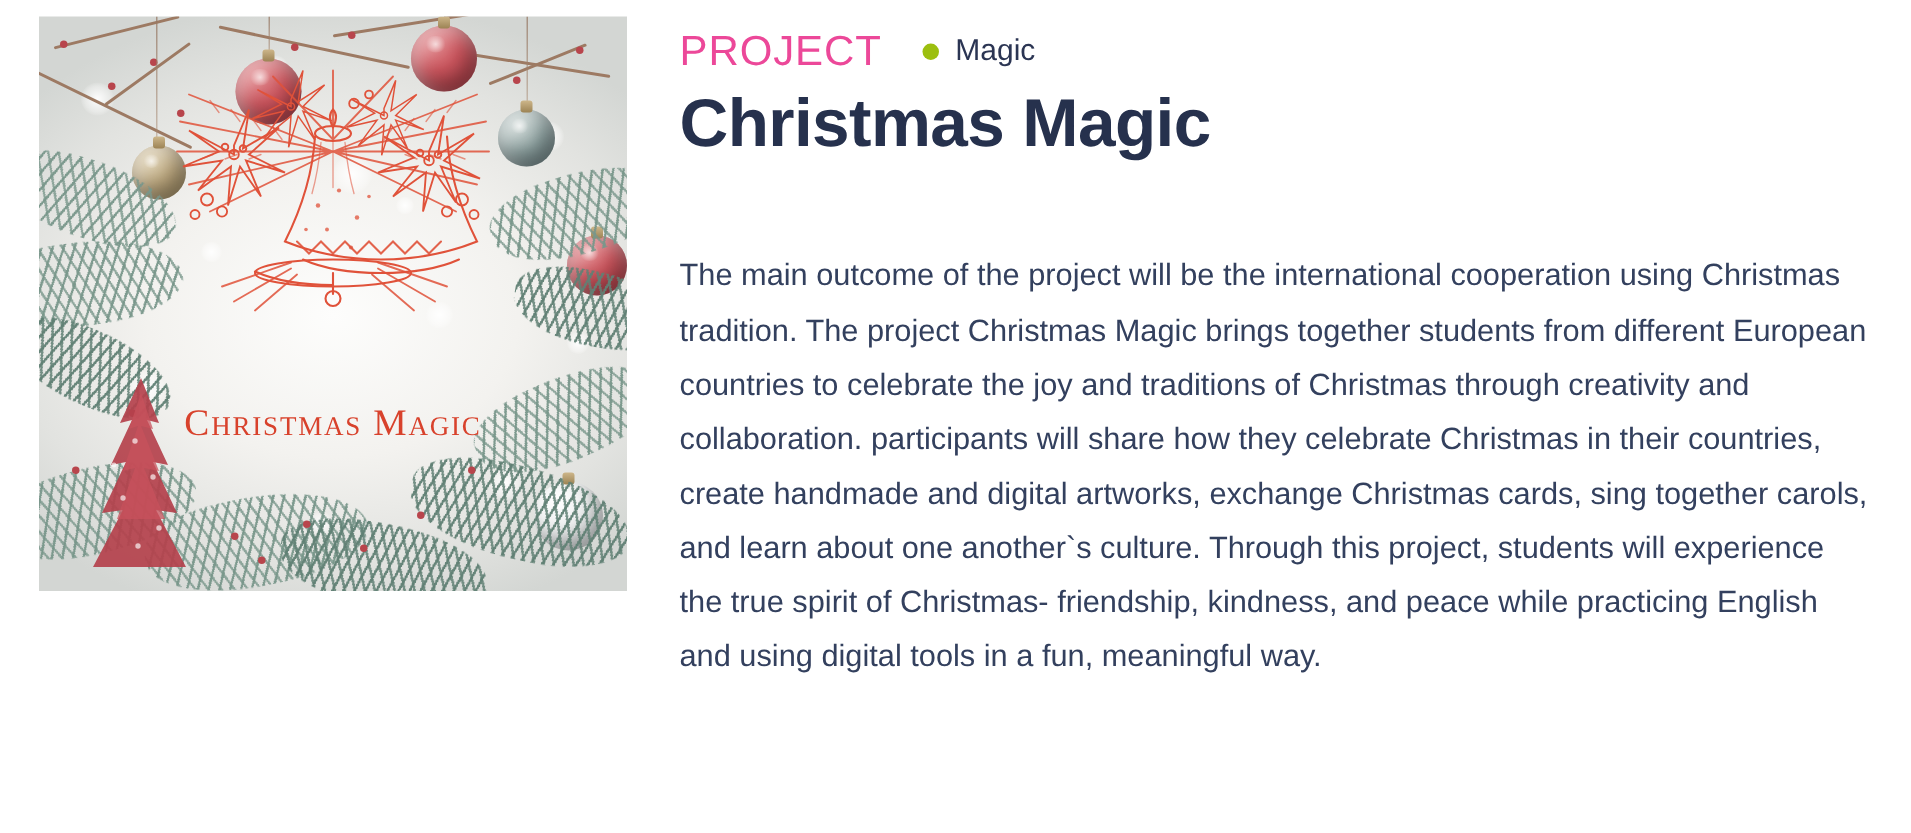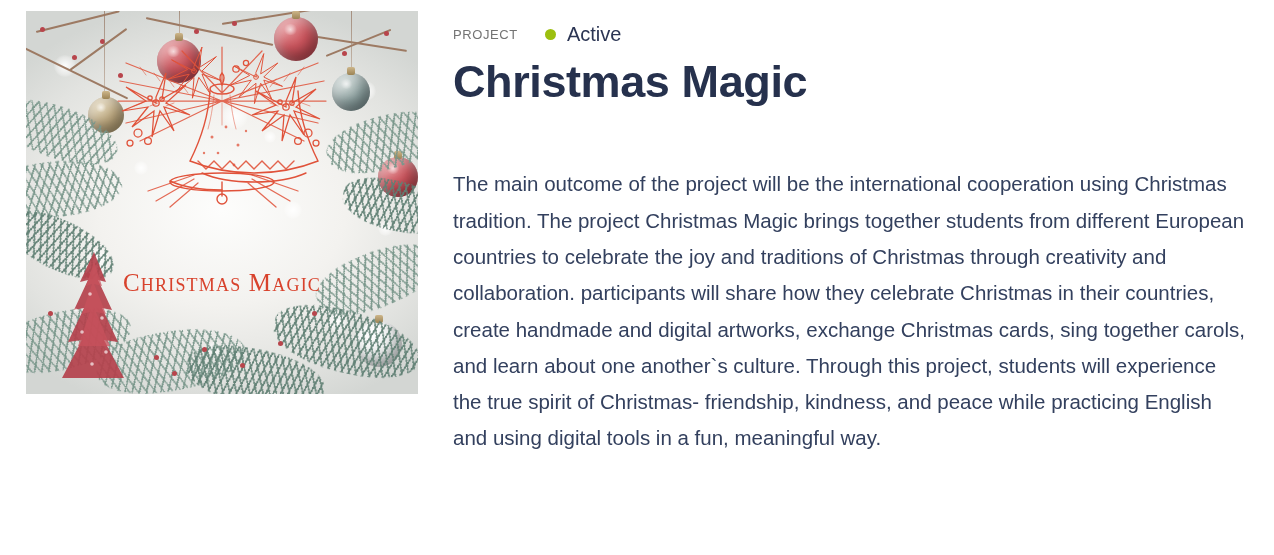--- a/index.html
+++ b/index.html
@@ -161,23 +161,23 @@
     width: 800px;
   }
 
   .meta-row {
     display: flex;
     align-items: center;
     margin-top: 20px;
     height: 28px;
   }
   .meta-label {
-    font-size: 13px;
+    font-size: 28px;
     letter-spacing: 0.6px;
-    color: #737373;
+    color: #ec4899;
     font-weight: 400;
   }
   .status {
     display: flex;
     align-items: center;
     margin-left: 27px;
   }
   .status-dot {
     width: 11px;
     height: 11px;
@@ -402,21 +402,21 @@
     </div>
   </div>
 
   <div class="content">
 
     <div class="meta-row">
       <span class="meta-label">PROJECT</span>
 
       <span class="status">
         <span class="status-dot"></span>
-        <span class="status-text">Active</span>
+        <span class="status-text">Magic</span>
       </span>
     </div>
 
     <h1 class="project-title">Christmas Magic</h1>
 
     <p class="description">The main outcome of the project will be the international cooperation using Christmas tradition. The project Christmas Magic brings together students from different European countries to celebrate the joy and traditions of Christmas through creativity and collaboration. participants will share how they celebrate Christmas in their countries, create handmade and digital artworks, exchange Christmas cards, sing together carols, and learn about one another`s culture. Through this project, students will experience the true spirit of Christmas- friendship, kindness, and peace while practicing English and using digital tools in a fun, meaningful way.</p>
   </div>
 
 </div>
 

